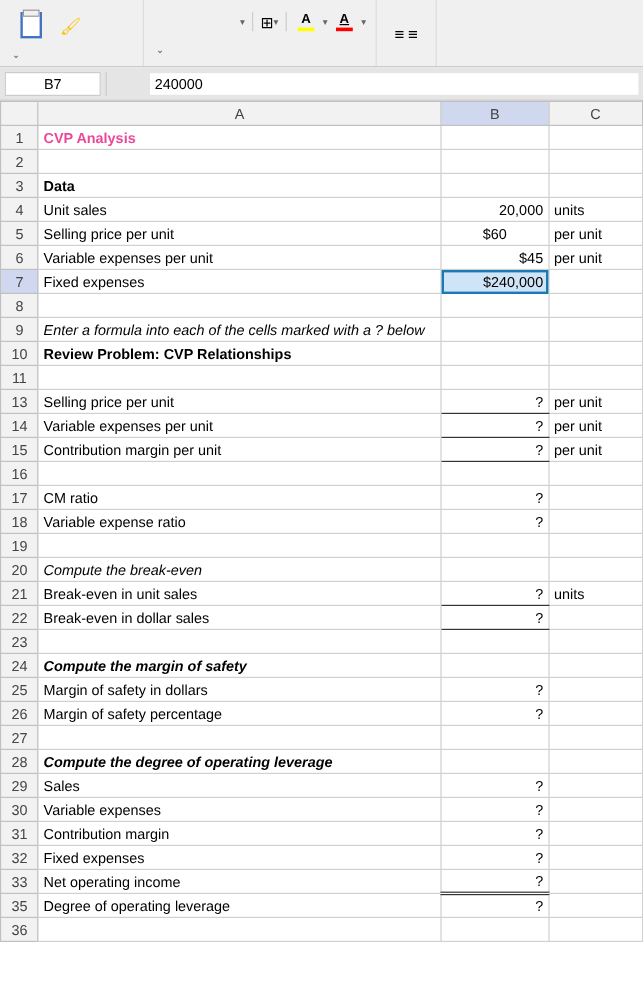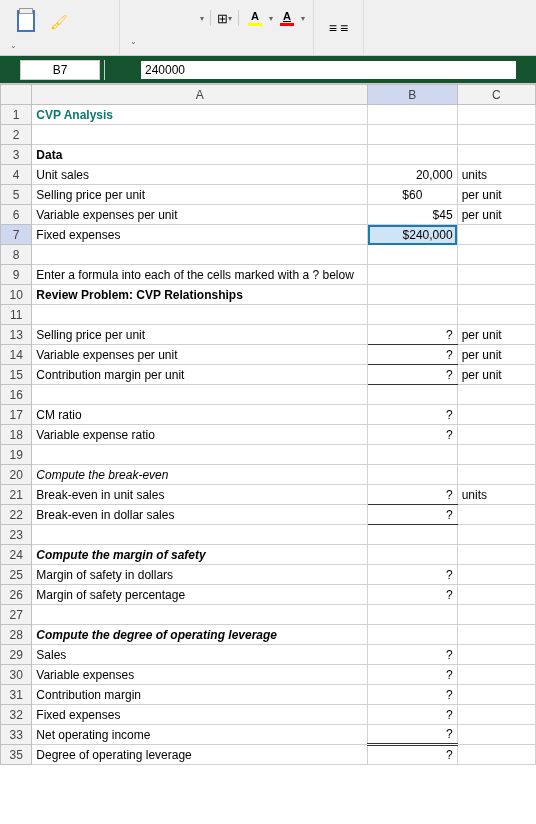--- a/index.html
+++ b/index.html
@@ -109,22 +109,22 @@
       color: #666;
       cursor: pointer;
     }
 
     
     .formula-bar {
       display: flex;
       align-items: center;
       height: 28px;
       border-bottom: 1px solid #ccc;
-      background: #14532d;
-      padding: 0 20px;
+      background: #e5e5e5;
+      padding: 0 4px;
       gap: 4px;
     }
     .cell-ref {
       width: 80px;
       border: 1px solid #ccc;
       padding: 2px 4px;
       font-size: 12px;
       text-align: center;
     }
     .formula-actions {
@@ -302,21 +302,21 @@
       <tr>
         <th class="row-header col-header"></th>
         <th class="col-header" style="min-width:300px;width:300px;">A</th>
         <th class="col-header col-b-header-active" style="min-width:80px;width:80px;">B</th>
         <th class="col-header" style="min-width:70px;width:70px;">C</th>
       </tr>
     </thead>
     <tbody id="spreadsheet-body">
     <tr>
           <td class="row-header">1</td>
-          <td class="col-a" style="font-weight: bold; color: #0f766e;">CVP Analysis</td>
+          <td class="col-a" style="font-weight: bold; color: #ec4899;">CVP Analysis</td>
           <td class="col-b"></td>
           <td class="col-c"></td>
         </tr>
         <tr>
           <td class="row-header">2</td>
           <td class="col-a"></td>
           <td class="col-b"></td>
           <td class="col-c"></td>
         </tr>
         <tr>
@@ -350,21 +350,21 @@
           <td class="col-c"></td>
         </tr>
         <tr>
           <td class="row-header">8</td>
           <td class="col-a"></td>
           <td class="col-b"></td>
           <td class="col-c"></td>
         </tr>
         <tr>
           <td class="row-header">9</td>
-          <td class="col-a" style="">Enter a formula into each of the cells marked with a ? below</td>
+          <td class="col-a" style="font-style: italic;">Enter a formula into each of the cells marked with a ? below</td>
           <td class="col-b"></td>
           <td class="col-c"></td>
         </tr>
         <tr>
           <td class="row-header">10</td>
           <td class="col-a" style="font-weight: bold;">Review Problem: CVP Relationships</td>
           <td class="col-b"></td>
           <td class="col-c"></td>
         </tr>
         <tr>
@@ -498,15 +498,21 @@
           <td class="col-a">Net operating income</td>
           <td class="col-b" style="text-align: right; border-top: 1px solid rgb(51, 51, 51); border-bottom: 3px double rgb(51, 51, 51);">?</td>
           <td class="col-c"></td>
         </tr>
         <tr>
           <td class="row-header">35</td>
           <td class="col-a">Degree of operating leverage</td>
           <td class="col-b" style="text-align: right;">?</td>
           <td class="col-c"></td>
         </tr>
+        <tr>
+          <td class="row-header">36</td>
+          <td class="col-a"></td>
+          <td class="col-b"></td>
+          <td class="col-c"></td>
+        </tr>
       </tbody>
   </table>
 </div>
 
 </body></html>

